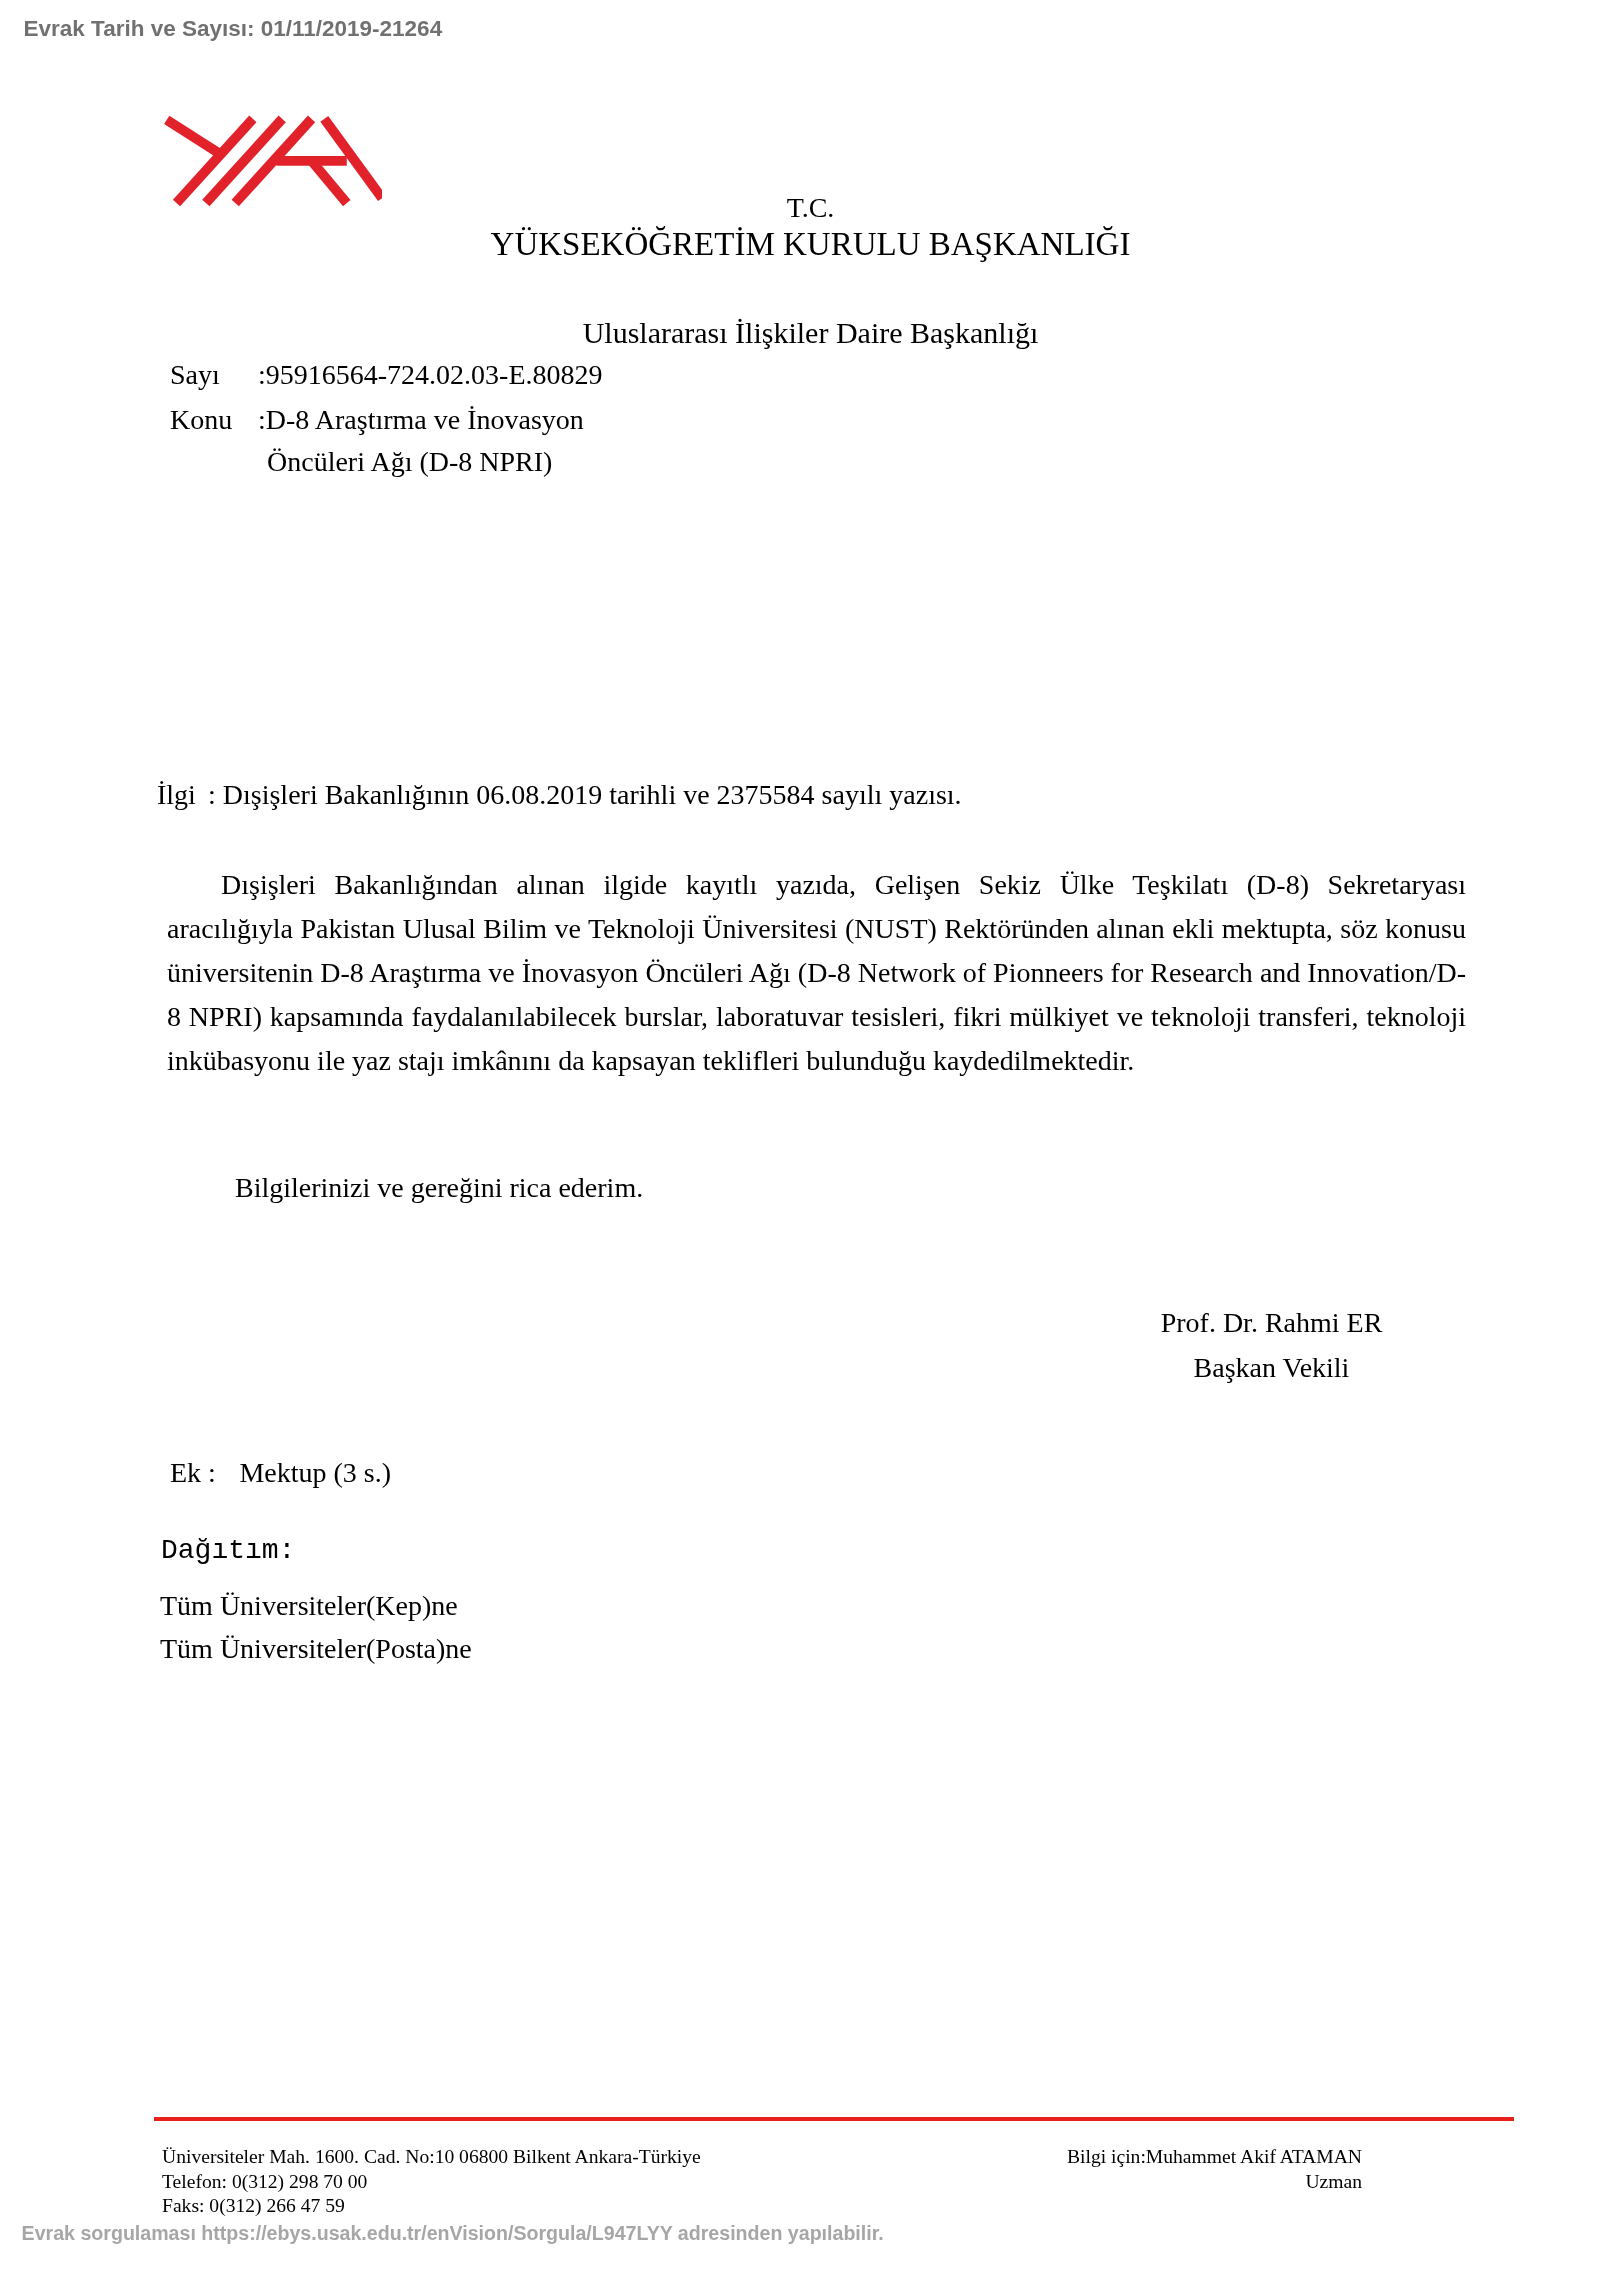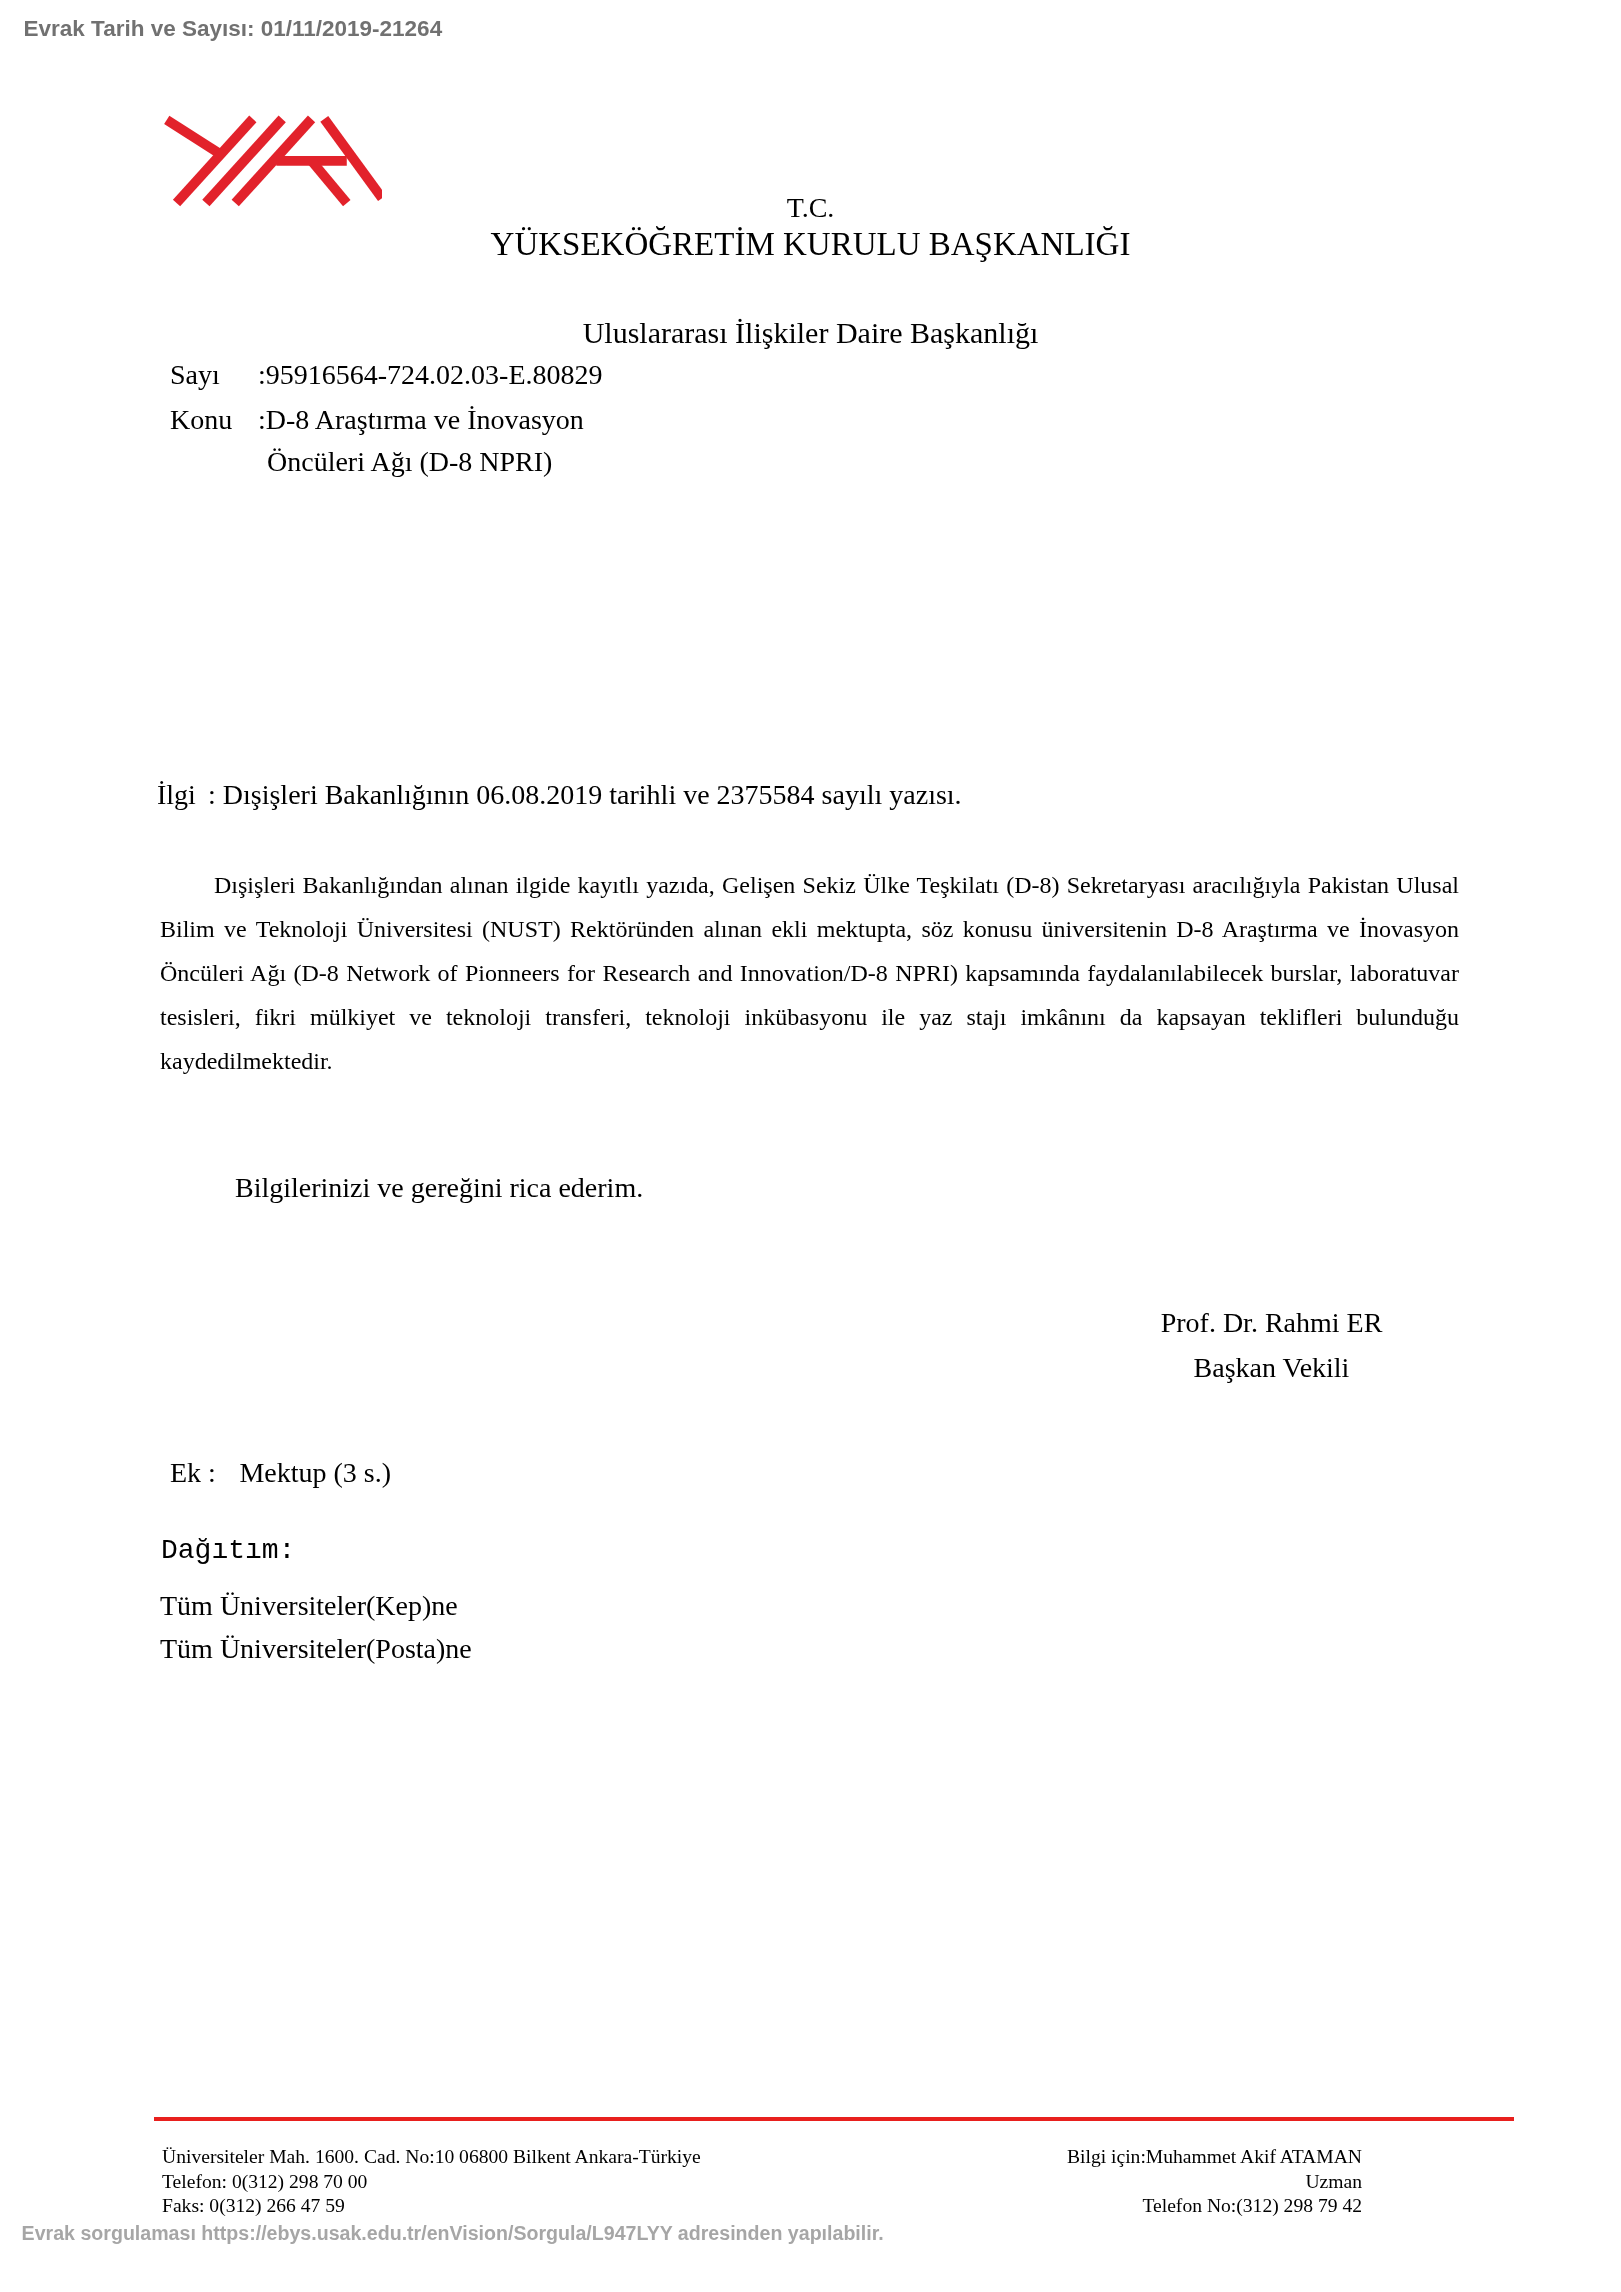--- a/index.html
+++ b/index.html
@@ -29,22 +29,22 @@
   .konu-label { left:170px; top:404px; }
   .konu-line1 { left:258px; top:404px; }
   .konu-line2 { left:267px; top:446px; }
 
   .recipient { top:688px; font-size:29px; }
 
   .ilgi-label { left:157px; top:779px; font-size:28px; }
   .ilgi-value { left:208px; top:779px; font-size:28px; }
 
   .para {
-    left:160px; top:863px; width:1299px; white-space:normal;
-    font-size:24px; line-height:44px; text-align:justify; text-indent:54px;
+    left:167px; top:863px; width:1299px; white-space:normal;
+    font-size:28px; line-height:44px; text-align:justify; text-indent:54px;
   }
   .closing { left:235px; top:1172px; font-size:28px; }
 
   .sig { left:1068px; top:1300px; width:407px; text-align:center;
          font-size:28px; line-height:45px; }
 
   .ek { left:170px; top:1457px; font-size:28px; }
   .ek .val { margin-left:23.5px; }
   .dagitim { left:161px; top:1535px; font-size:28px;font-family:Liberation Mono, monospace; }
   .dist0 { left:160px; top:1590px; font-size:28px; }
@@ -120,21 +120,20 @@
 
   <div class="abs f-left">
     <div>Üniversiteler Mah. 1600. Cad. No:10 06800 Bilkent Ankara-Türkiye</div>
     <div>Telefon: 0(312) 298 70 00</div>
     <div>Faks: 0(312) 266 47 59</div>
   </div>
 
   <div class="abs f-right">
     <div>Bilgi için:Muhammet Akif ATAMAN</div>
     <div>Uzman</div>
-    <div>Telefon No:(312) 298 79 42</div>
   </div>
 
   <div class="abs esign">
     <div>Evrak sorgulaması https://ebys.usak.edu.tr/enVision/Sorgula/L947LYY adresinden yapılabilir.</div>
   </div>
 
 </div>
 
 
 </body></html>

